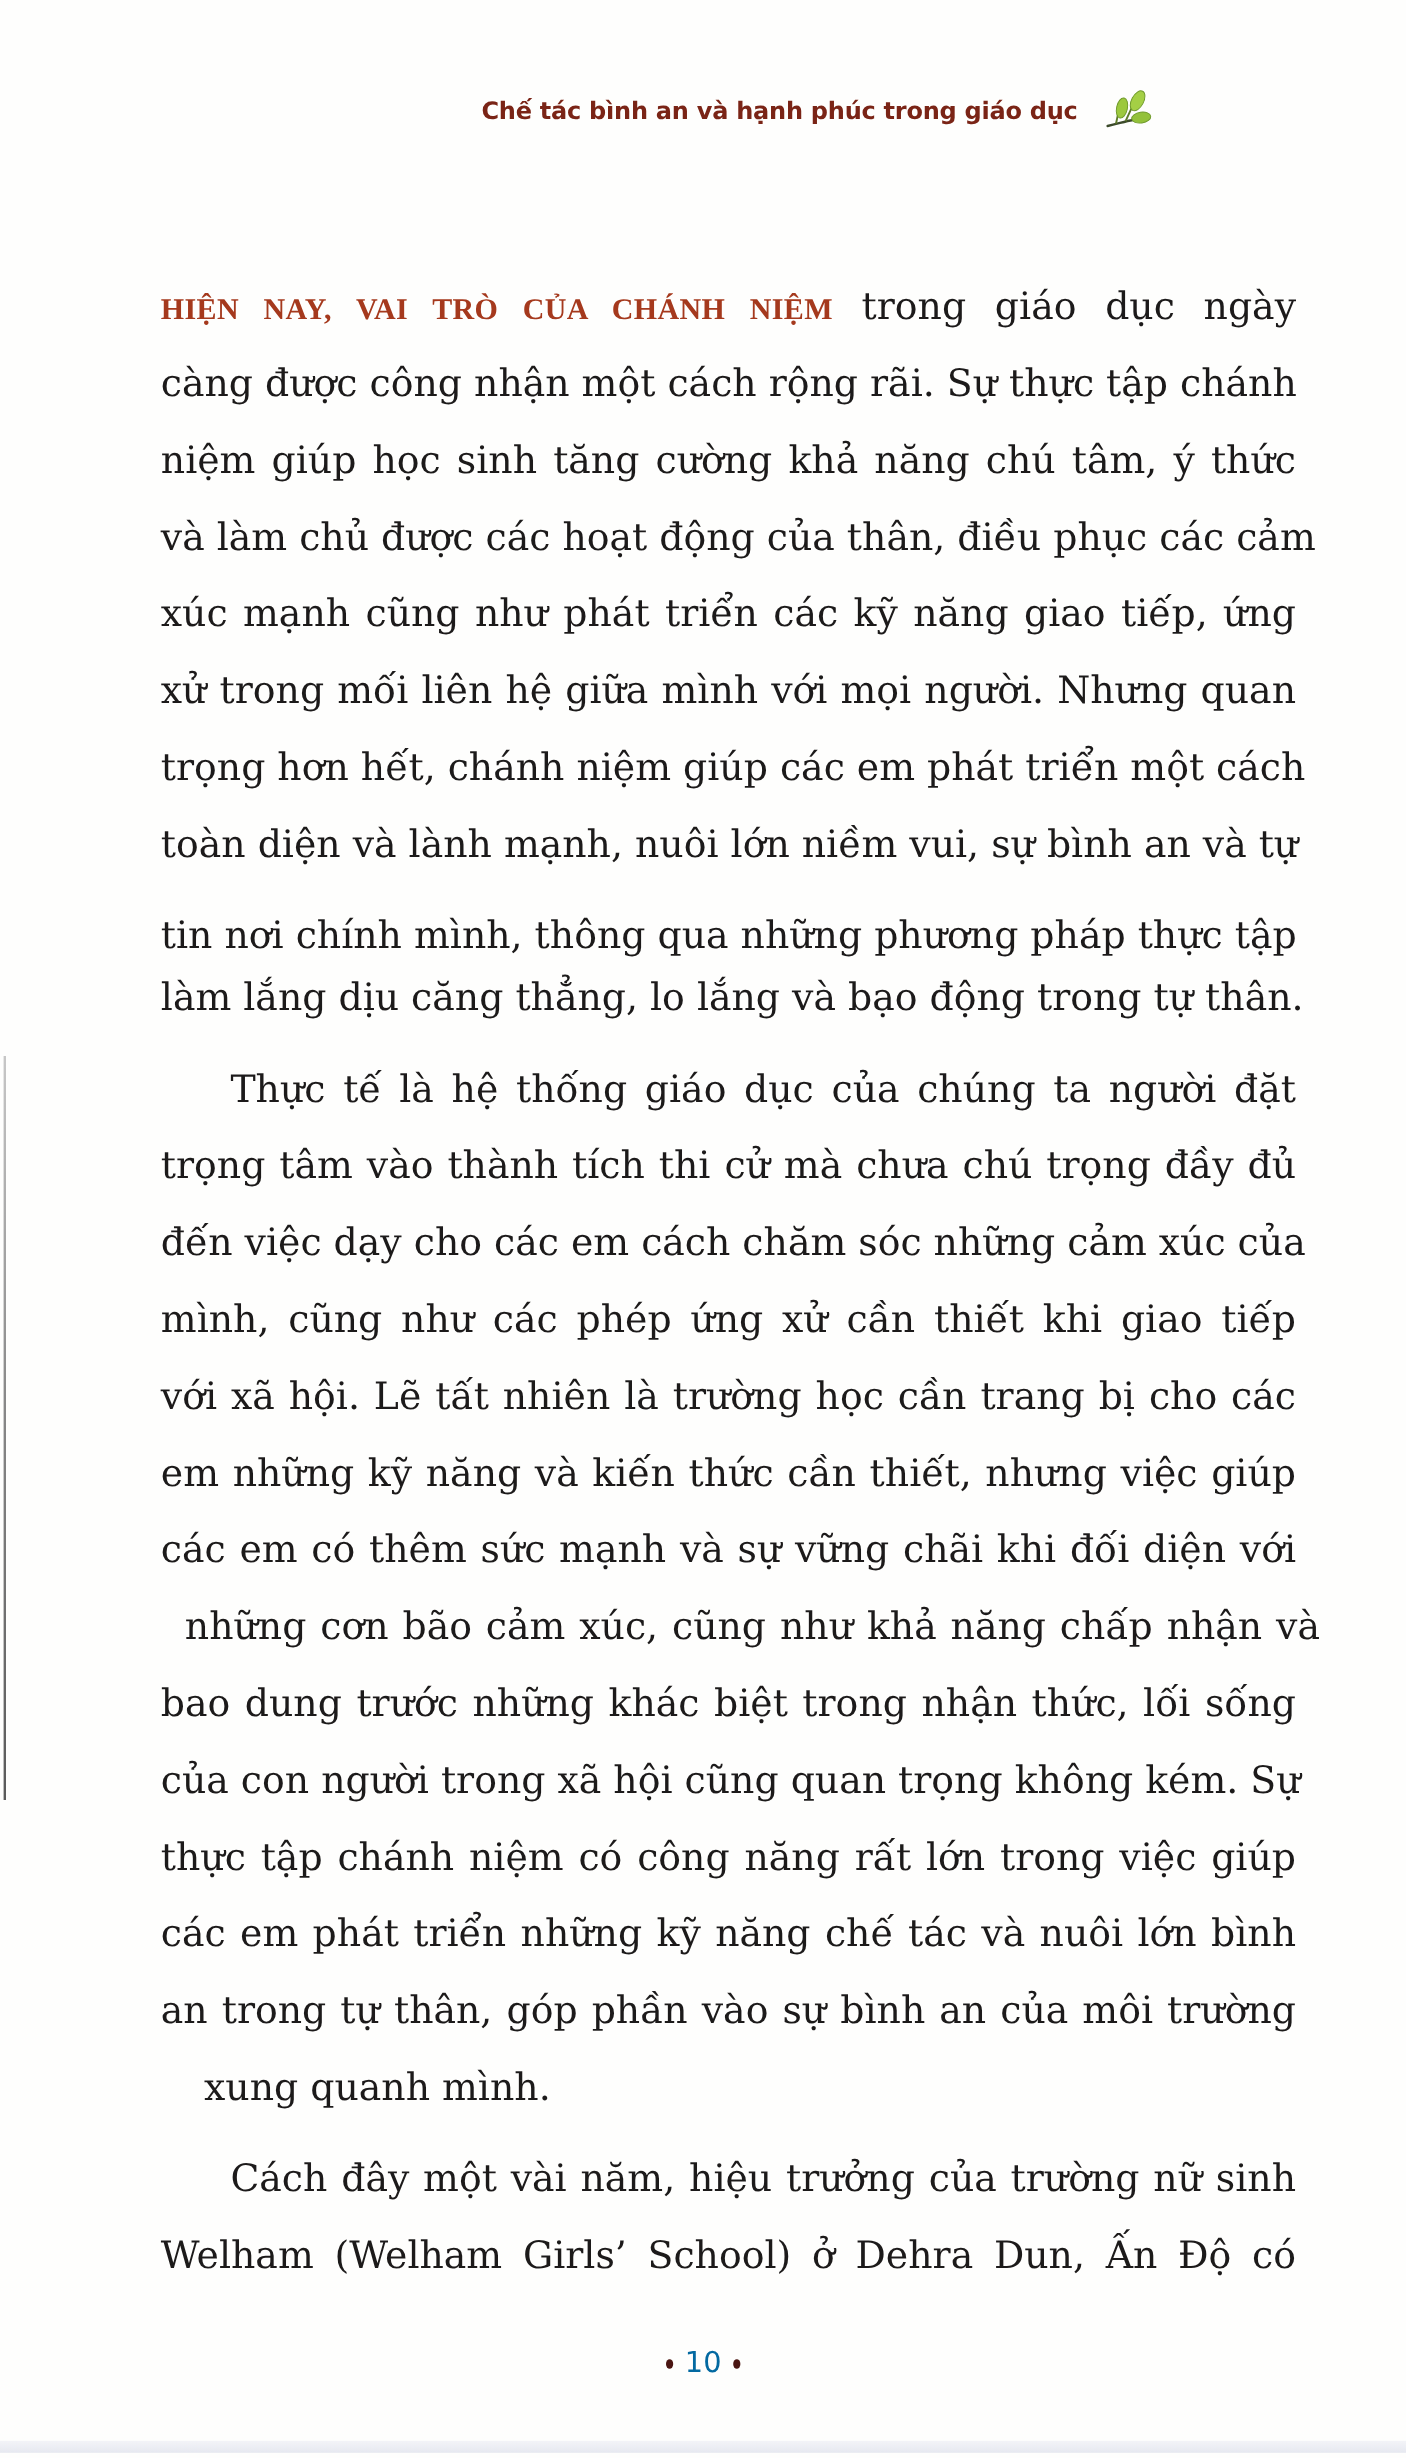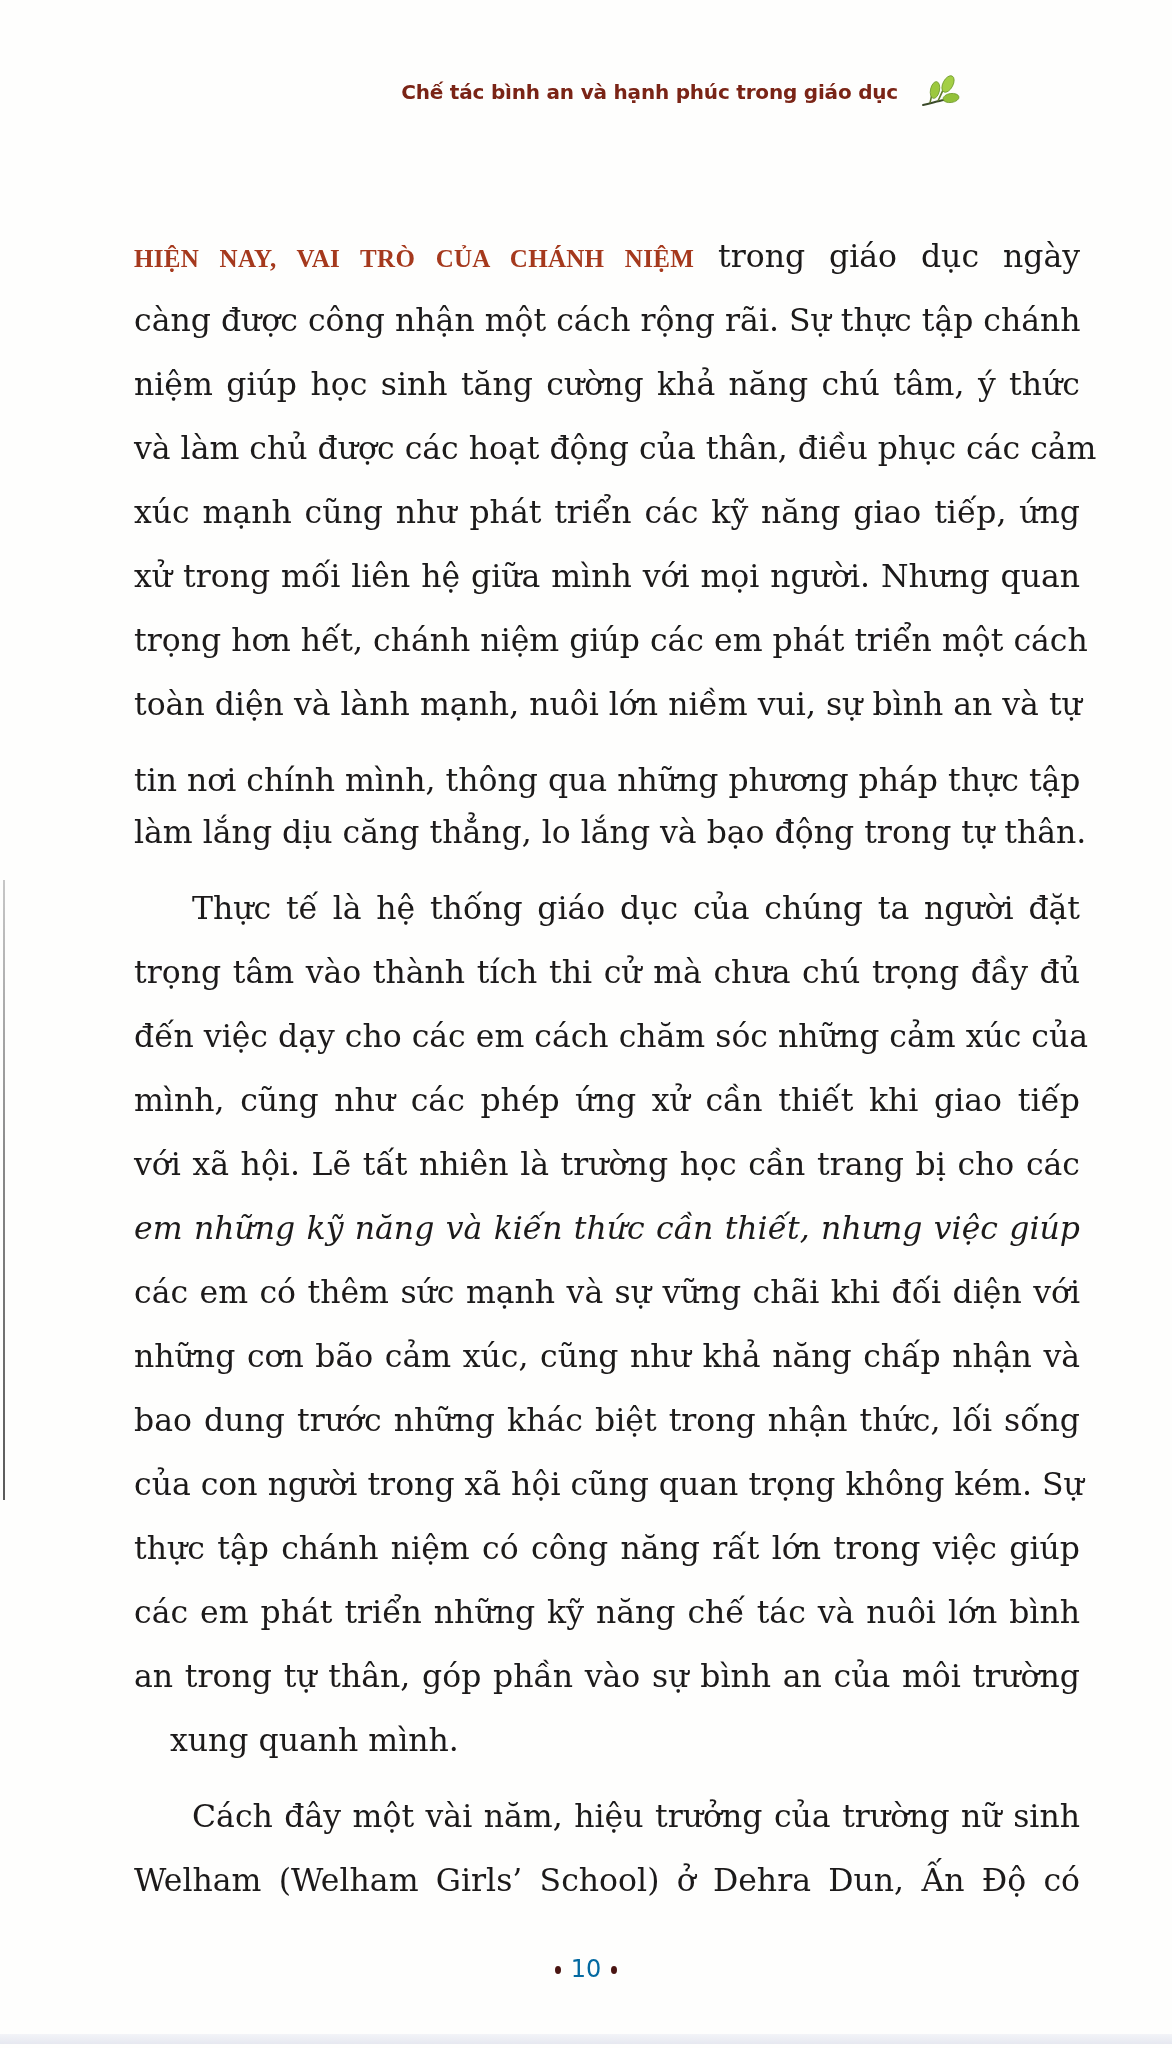--- a/index.html
+++ b/index.html
@@ -144,23 +144,23 @@
     <div class="line" style="top: 524px;">tin nơi chính mình, thông qua những phương pháp thực tập</div>
     <div class="line" style="top: 576px;">làm lắng dịu căng thẳng, lo lắng và bạo động trong tự thân.</div>
   </div>
 
   <div class="body-text" style="top: 876px;">
     <div class="line indent" style="top: 0px;">Thực tế là hệ thống giáo dục của chúng ta người đặt</div>
     <div class="line" style="top: 64px;">trọng tâm vào thành tích thi cử mà chưa chú trọng đầy đủ</div>
     <div class="line" style="top: 128px;">đến việc dạy cho các em cách chăm sóc những cảm xúc của</div>
     <div class="line" style="top: 192px;">mình, cũng như các phép ứng xử cần thiết khi giao tiếp</div>
     <div class="line" style="top: 256px;">với xã hội. Lẽ tất nhiên là trường học cần trang bị cho các</div>
-    <div class="line" style="top: 320px; font-style: italic;">em những kỹ năng và kiến thức cần thiết, nhưng việc giúp</div>
+    <div class="line" style="top: 320px;">em những kỹ năng và kiến thức cần thiết, nhưng việc giúp</div>
     <div class="line" style="top: 384px;">các em có thêm sức mạnh và sự vững chãi khi đối diện với</div>
-    <div class="line" style="top: 448px;">những cơn bão cảm xúc, cũng như khả năng chấp nhận và</div>
+    <div class="line" style="top: 448px; margin-left: 20px;">những cơn bão cảm xúc, cũng như khả năng chấp nhận và</div>
     <div class="line" style="top: 512px;">bao dung trước những khác biệt trong nhận thức, lối sống</div>
     <div class="line" style="top: 576px;">của con người trong xã hội cũng quan trọng không kém. Sự</div>
     <div class="line" style="top: 640px;">thực tập chánh niệm có công năng rất lớn trong việc giúp</div>
     <div class="line" style="top: 704px;">các em phát triển những kỹ năng chế tác và nuôi lớn bình</div>
     <div class="line" style="top: 768px;">an trong tự thân, góp phần vào sự bình an của môi trường</div>
     <div class="line last" style="top: 832px; margin-left: 36px;">xung quanh mình.</div>
   </div>
 
   <div class="body-text" style="top: 1784px;">
     <div class="line indent" style="top: 0px;">Cách đây một vài năm, hiệu trưởng của trường nữ sinh</div>

